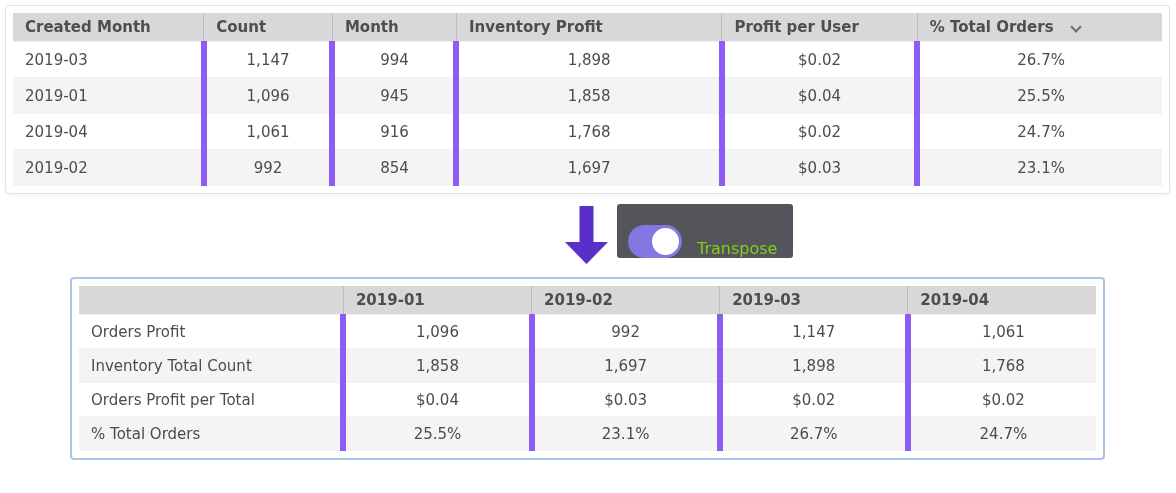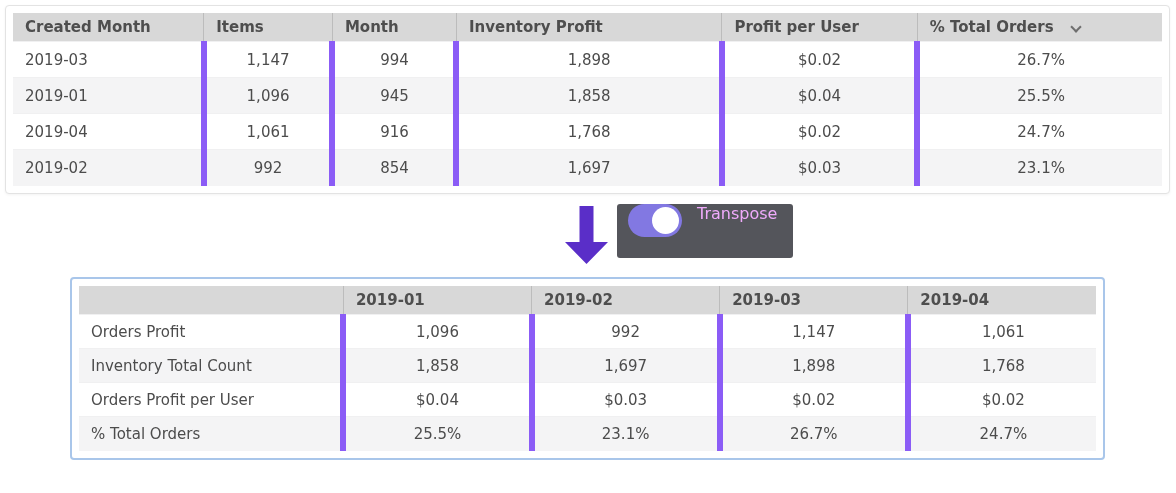--- a/index.html
+++ b/index.html
@@ -80,23 +80,23 @@
   .arrow-down {
     position:absolute; left:565px; top:206px;
     width:43px; height:58px;
     color:var(--arrow_purple,#5a2ec8);
   }
   .transpose-badge {
     position:absolute; left:617px; top:204px;
     height:54px;
     background:var(--badge_bg,#54555b);
     border-radius:3px;
-    display:flex; align-items:flex-start;
+    display:flex; align-items:flex-end;
     padding:0 16px 0 11px;
-    color:#f0abfc;
+    color:#84cc16;
     font-size:16px;
     gap:15px;
     cursor:pointer;
   }
   .toggle {
     width:54px; height:33px;
     background:var(--toggle_track,#8278e2);
     border-radius:17px;
     position:relative;
     flex:0 0 auto;
@@ -117,21 +117,21 @@
         <col>
         <col>
         <col>
         <col>
         <col>
         <col>
       </colgroup>
   <thead>
         <tr>
           <th><span>Created Month</span></th>
-          <th><span>Items</span></th>
+          <th><span>Count</span></th>
           <th><span>Month</span></th>
           <th><span>Inventory Profit</span></th>
           <th><span>Profit per User</span></th>
           <th><span>% Total Orders</span><span class="chevron"></span></th>
         </tr>
       </thead>
       <tbody>
         <tr>
           <td>2019-03</td>
           <td>1,147</td>
@@ -206,21 +206,21 @@
           <td>1,061</td>
         </tr>
         <tr>
           <td>Inventory Total Count</td>
           <td>1,858</td>
           <td>1,697</td>
           <td>1,898</td>
           <td>1,768</td>
         </tr>
         <tr>
-          <td>Orders Profit per User</td>
+          <td>Orders Profit per Total</td>
           <td>$0.04</td>
           <td>$0.03</td>
           <td>$0.02</td>
           <td>$0.02</td>
         </tr>
         <tr>
           <td>% Total Orders</td>
           <td>25.5%</td>
           <td>23.1%</td>
           <td>26.7%</td>

